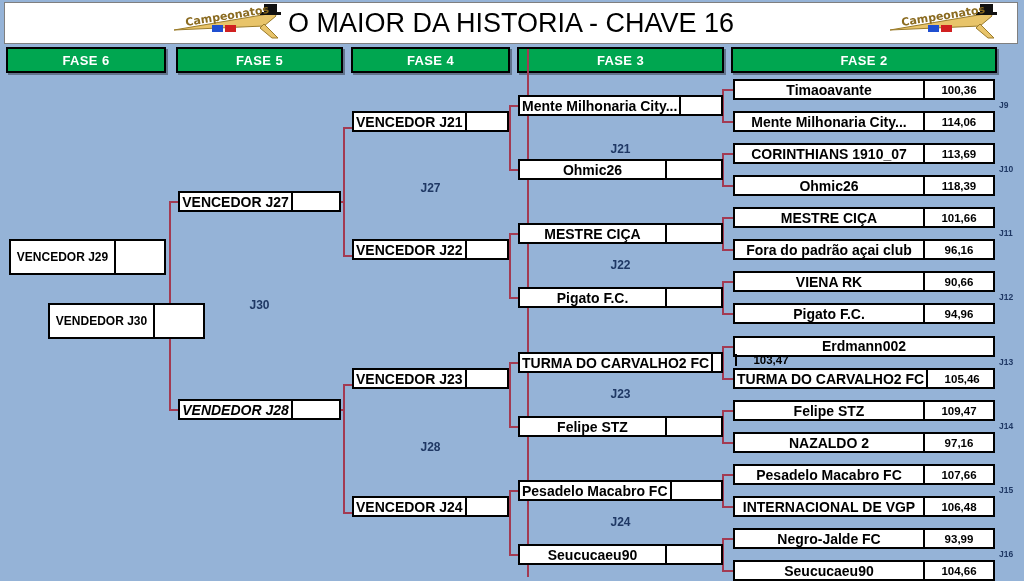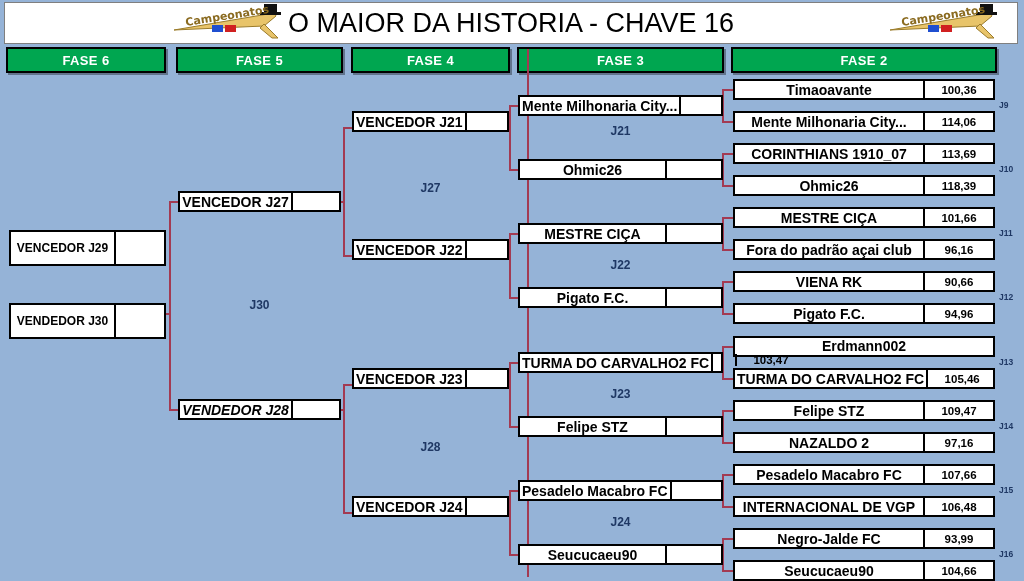--- a/index.html
+++ b/index.html
@@ -293,21 +293,21 @@
   <div class="jtag" style="left:999px;top:549px;">J16</div>
 
   <div class="box r3" style="top:95px;">
       <div class="nm">Mente Milhonaria City...</div>
       <div class="sc"></div>
     </div>
   <div class="box r3" style="top:159px;">
       <div class="nm">Ohmic26</div>
       <div class="sc"></div>
     </div>
-  <div class="mlabel" style="left:518px;top:124px;width:205px;">J21</div>
+  <div class="mlabel" style="left:518px;top:142px;width:205px;">J21</div>
 
   <div class="box r3" style="top:223px;">
       <div class="nm">MESTRE CIÇA</div>
       <div class="sc"></div>
     </div>
   <div class="box r3" style="top:287px;">
       <div class="nm">Pigato F.C.</div>
       <div class="sc"></div>
     </div>
   <div class="mlabel" style="left:518px;top:258px;width:205px;">J22</div>
@@ -355,22 +355,22 @@
   <div class="box r5" style="top:191px;">
       <div class="nm">VENCEDOR J27</div>
       <div class="sc"></div>
     </div>
   <div class="box r5" style="top:399px;font-style:italic;">
       <div class="nm">VENDEDOR J28</div>
       <div class="sc"></div>
     </div>
   <div class="mlabel" style="left:178px;top:298px;width:163px;">J30</div>
 
-  <div class="box r6" style="top:230px;">
+  <div class="box r6" style="top:239px;">
       <div class="nm">VENCEDOR J29</div>
       <div class="sc"></div>
     </div>
-  <div class="box r6" style="top:303px;">
+  <div class="box r6" style="top:303px;margin-left:39px;">
       <div class="nm">VENDEDOR J30</div>
       <div class="sc"></div>
     </div>
 
 </div>
 
 </body></html>

